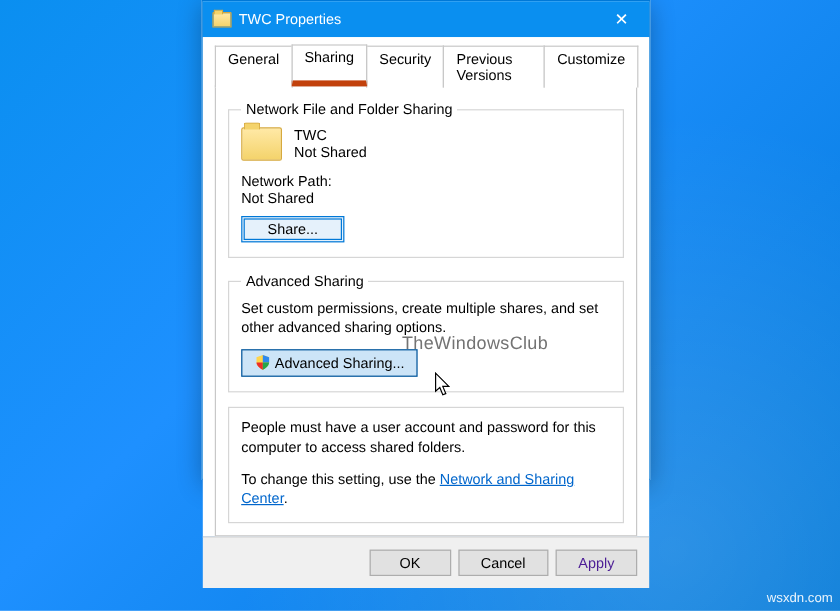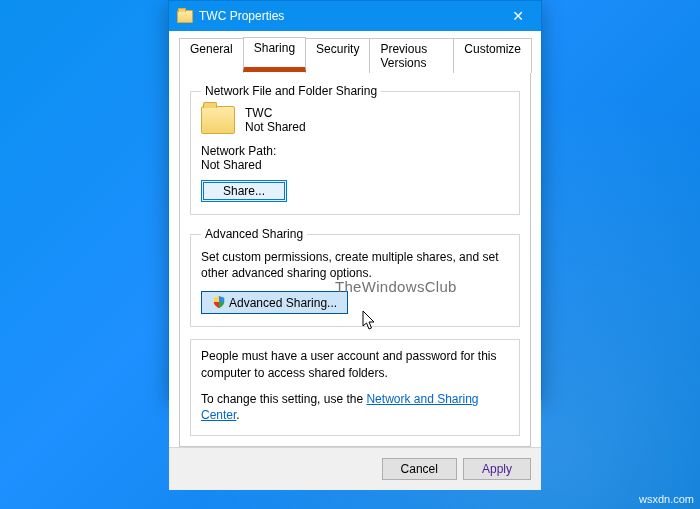--- a/index.html
+++ b/index.html
@@ -234,20 +234,21 @@
         <div style="height:10px"></div>
         <div class="small-note">
           <span>To change this setting, use the </span><a href="#" class="link">Network and Sharing Center</a><span>.</span>
         </div>
       </fieldset>
 
     </div>
   </div>
 
   <div class="btn-strip">
+    <button class="btn">OK</button>
     <button class="btn">Cancel</button>
     <button class="btn disabled">Apply</button>
   </div>
 
 </div>
 
 <div class="watermark">TheWindowsClub</div>
 
 <svg class="cursor" viewBox="0 0 16 22">
   <path d="M1 1 L1 16 L4.5 13 L7 19 L9.5 18 L7 12 L12 12 Z" fill="#fff" stroke="#000" stroke-width="1"></path>

